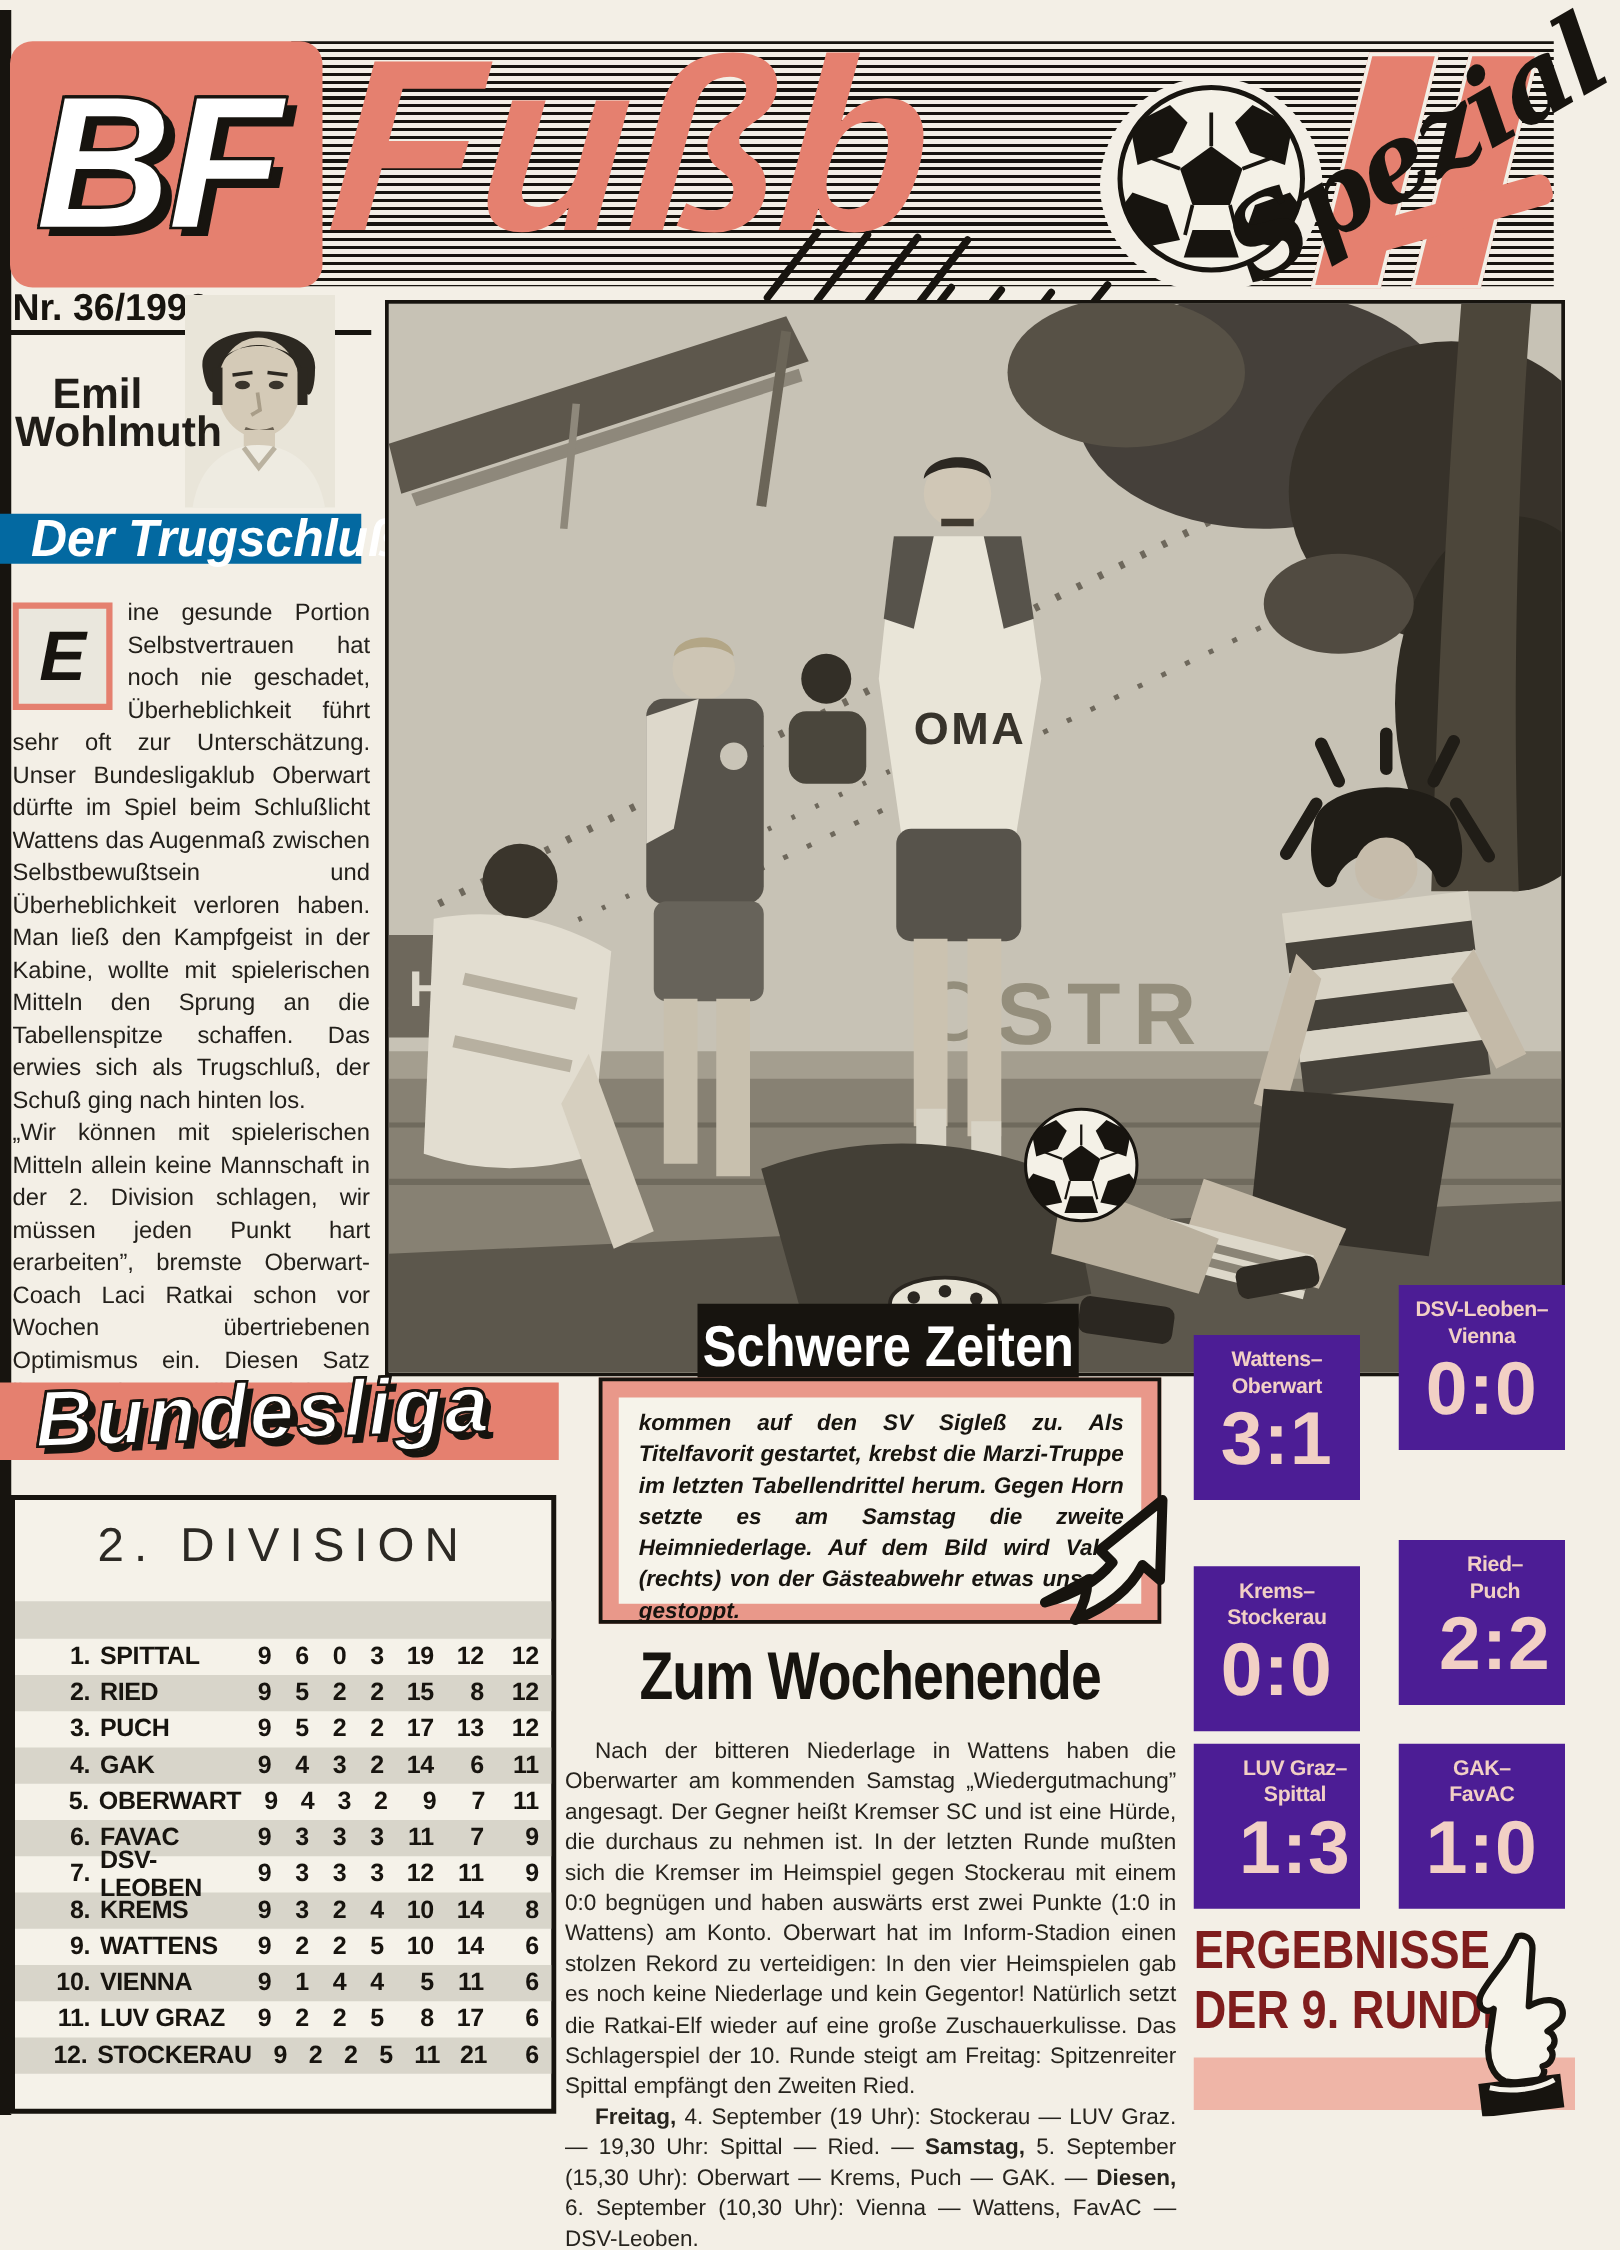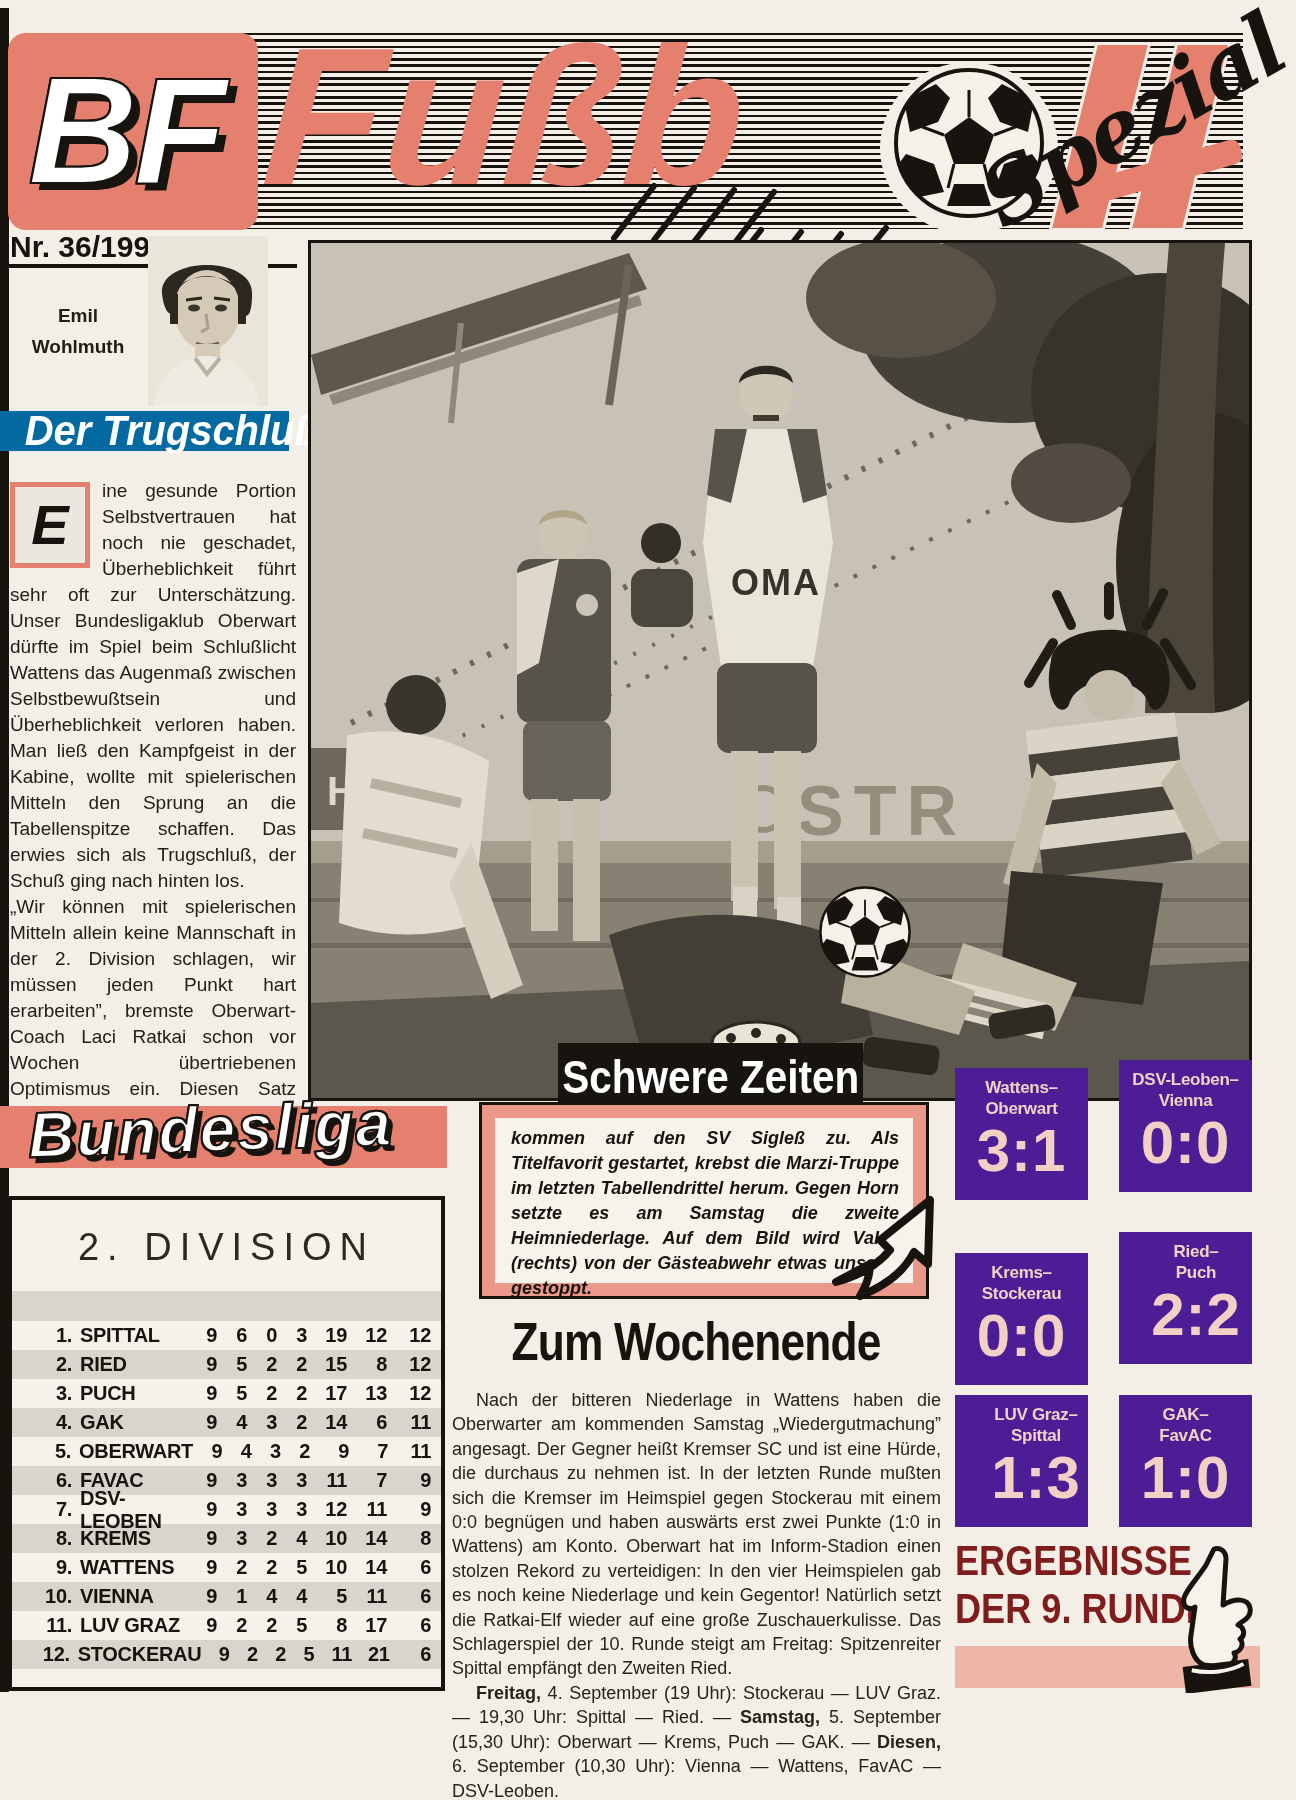--- a/index.html
+++ b/index.html
@@ -25,41 +25,41 @@
   .mastball{left:892px;top:66px;}
   .spezial{left:968px;top:78px;width:300px;text-align:center;font-family:"DejaVu Serif",serif;
     font-style:italic;font-weight:bold;font-size:86px;color:#17140f;transform:rotate(-30deg);letter-spacing:-2px;}
   .swoosh{left:1092px;top:158px;width:152px;height:25px;background:#e5806f;border-radius:9px;transform:rotate(-16deg);}
   .motion{left:596px;top:178px;}
 
   
   .issue{left:10px;top:230px;font-size:30px;font-weight:900;color:#17140f;letter-spacing:0px;}
   .issuerule{left:0;top:264px;width:297px;height:4px;background:#17140f;}
   .emilphoto{left:148px;top:236px;width:120px;height:170px;background:#ece9de;}
-  .emilname{left:12px;top:300px;width:132px;text-align:center;font-size:19px;font-weight:bold;
+  .emilname{left:12px;top:300px;width:132px;text-align:center;font-size:34px;font-weight:bold;
     line-height:31px;color:#201d18;}
 
   
   .edbanner{left:0;top:411px;width:289px;height:40px;background:#0369a1;display:flex;align-items:center;}
   .edbanner span{display:inline-block;color:#fff;font-size:42px;font-weight:900;font-style:italic;
     padding-left:26px;transform:scaleX(.95);transform-origin:left center;white-space:nowrap;}
   .edbody{left:10px;top:478px;width:286px;height:628px;overflow:hidden;font-size:19px;line-height:26px;
     color:#23201b;text-align:justify;}
   .edbody p{margin:0 0 0 0;}
   .edbody p+p{margin-top:0;}
   .dropcap{float:left;width:70px;height:76px;border:5px solid #e5806f;background:#eae7dd;margin:4px 12px 4px 0;
     display:flex;align-items:center;justify-content:center;font-size:56px;font-weight:900;font-style:italic;color:#17140f;}
 
   
   .blband{left:0;top:1106px;width:447px;height:62px;background:#e5806f;}
   .bllogo{left:28px;top:1092px;font-size:64px;font-weight:900;font-style:italic;color:#ffffff;
     letter-spacing:2px;transform:rotate(-2deg);-webkit-text-stroke:2px #17140f;
     text-shadow:5px 6px 0 #17140f,-1px -1px 0 #17140f,1px -1px 0 #17140f,-1px 1px 0 #17140f;}
   .tablebox{left:8px;top:1196px;width:429px;height:487px;border:4px solid #17140f;background:#f5f2e9;}
-  .divtitle{margin-top:26px;text-align:center;font-size:38px;font-weight:400;letter-spacing:8px;color:#2c2924;}
+  .divtitle{margin-top:16px;text-align:center;font-size:38px;font-weight:400;letter-spacing:8px;color:#2c2924;}
   .headband{margin-top:22px;height:30px;background:#d8d5ca;}
   .trow{height:29px;display:flex;align-items:center;padding:0 10px 0 22px;font-weight:bold;font-size:20px;
     color:#17140f;letter-spacing:-0.3px;}
   .trow.alt{background:#d8d5ca;}
   .tpos{width:38px;text-align:right;margin-right:8px;}
   .tteam{flex:1;text-align:left;}
   .tn{width:30px;text-align:right;}
   .tg{width:40px;text-align:right;}
   .tpts{width:44px;text-align:right;font-weight:900;}
 
@@ -77,21 +77,21 @@
 
   
   .wktitle{left:452px;top:1310px;width:489px;text-align:center;}
   .wktitle span{display:inline-block;font-size:54px;font-weight:900;letter-spacing:-1px;transform:scaleX(.82);white-space:nowrap;color:#17140f;}
   .wkbody{left:452px;top:1388px;width:489px;font-size:18px;line-height:24.4px;color:#26231d;text-align:justify;}
   .wkbody p{margin:0;text-indent:24px;}
   .b{font-weight:bold;}
 
   
   .scorebox{width:133px;height:132px;background:#4c1d95;color:#f2d0c5;text-align:center;box-sizing:border-box;padding-top:9px;}
-  .sb1{left:955px;top:1068px;} .sb2{left:1119px;top:1060px;}
+  .sb1{left:955px;top:1068px;} .sb2{left:1119px;top:1028px;}
   .sb3{left:955px;top:1232px;margin-top:21px;} .sb4{left:1119px;top:1232px;padding-left:21px;}
   .sb5{left:955px;top:1395px;padding-left:29px;} .sb6{left:1119px;top:1395px;}
   .sbteam{font-size:17px;font-weight:bold;line-height:21px;letter-spacing:-0.3px;}
   .sbscore{font-size:60px;font-weight:900;line-height:62px;margin-top:1px;letter-spacing:1px;}
   .ergeb{left:955px;top:1536px;color:#7f1d1d;}
   .ergeb div{font-size:43px;font-weight:900;line-height:48px;transform:scaleX(.84);transform-origin:left center;white-space:nowrap;}
   .pinkband{left:955px;top:1646px;width:305px;height:42px;background:#efb5a7;}
   .hand{left:1178px;top:1545px;}
 </style>
 </head>

